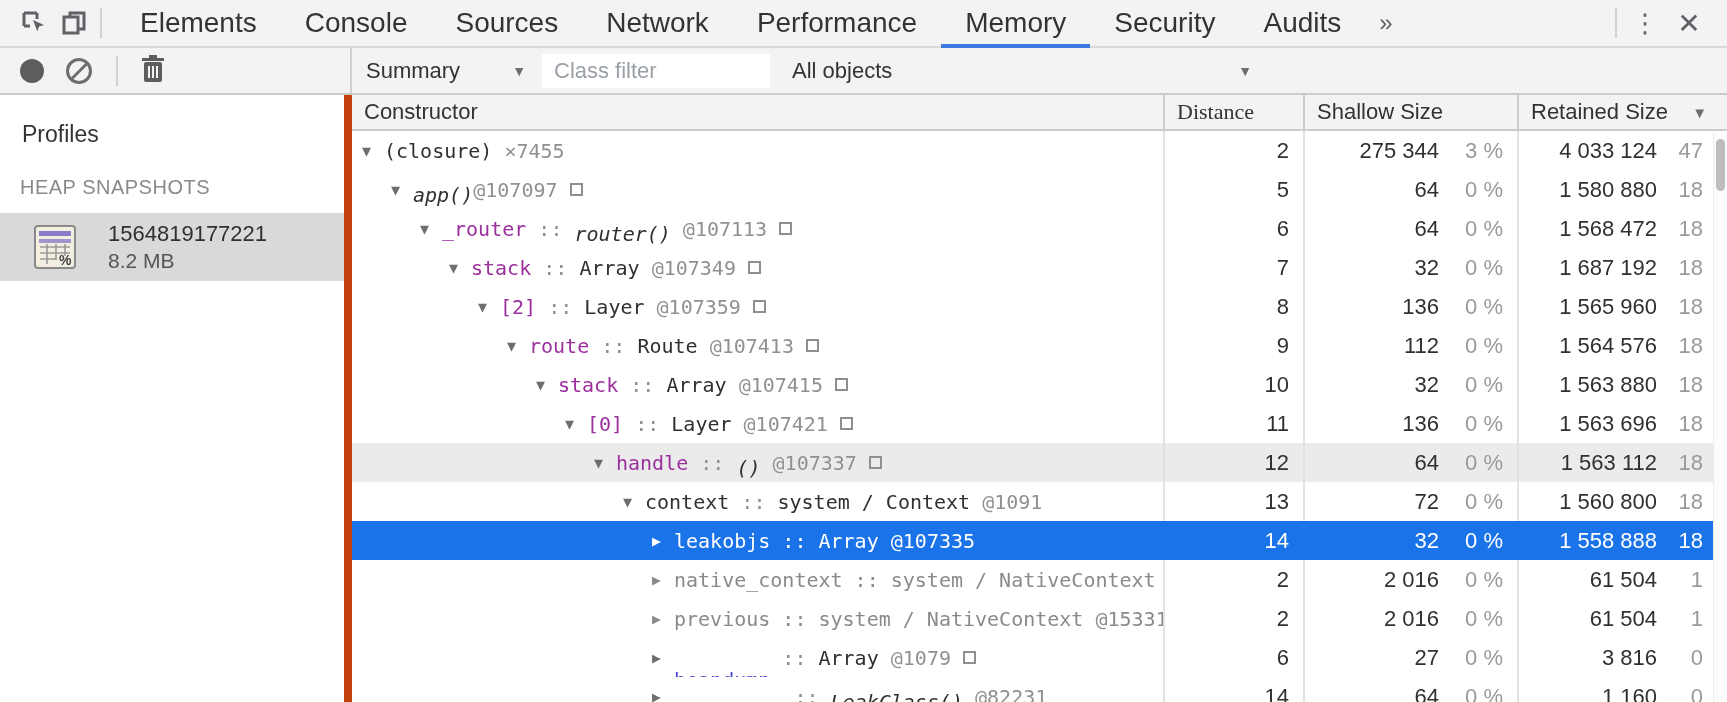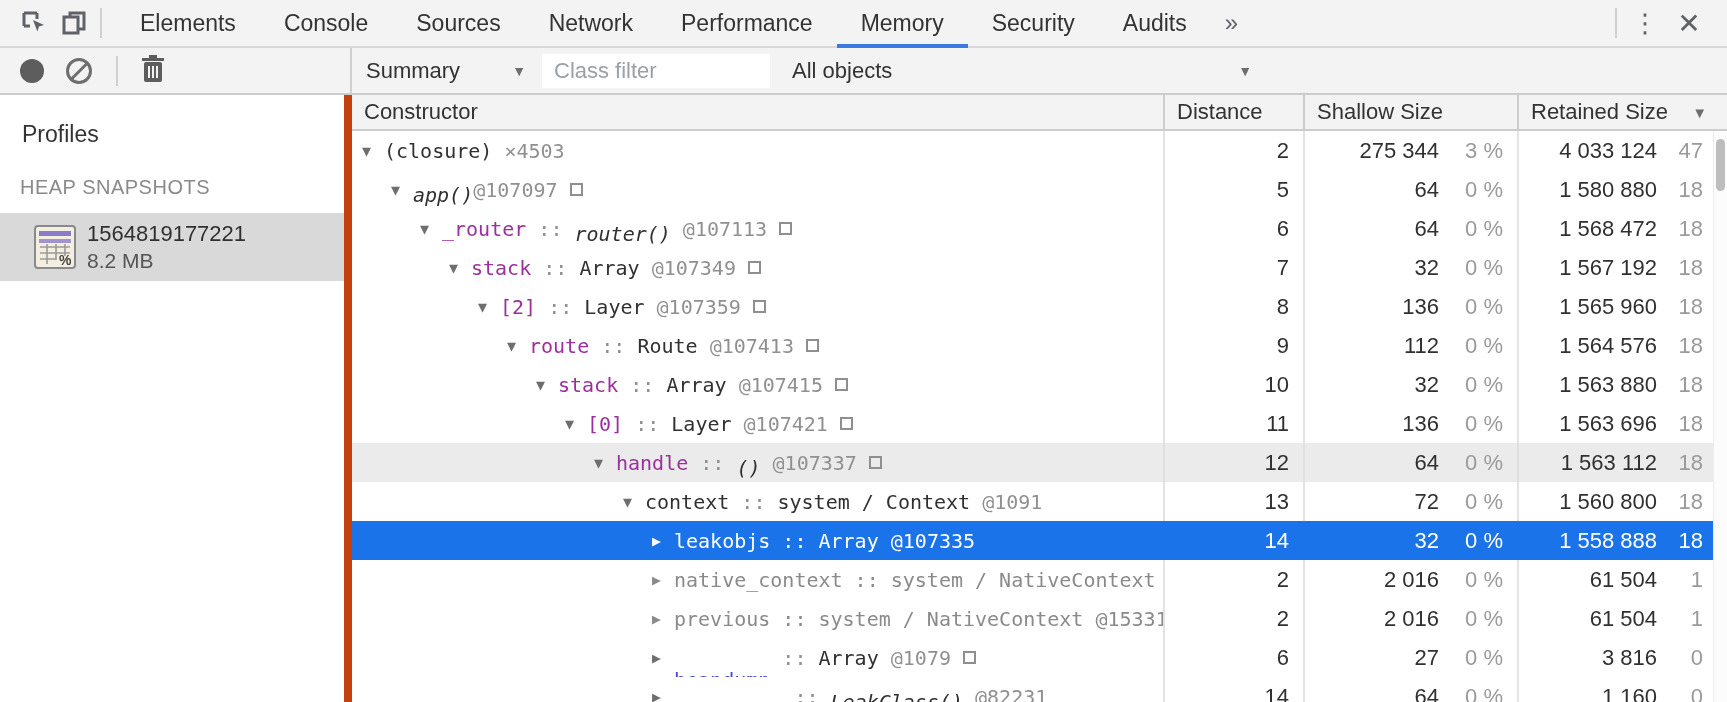--- a/index.html
+++ b/index.html
@@ -7,21 +7,21 @@
               font-family:"Liberation Sans", sans-serif; }
   .devtools { width:1727px; height:702px; display:flex; flex-direction:column; background:#fff; }
 
   
   .tabbar { height:48px; background:#f3f3f3; border-bottom:2px solid #d8d8d8;
             display:flex; align-items:stretch; flex-shrink:0; position:relative; }
   .tabbar-icons { display:flex; align-items:center; padding:0 8px 0 14px; }
   .tb-iconbtn { width:40px; height:38px; display:flex; align-items:center; justify-content:center; cursor:pointer; }
   .vdiv { width:2px; height:30px; background:#d0d0d0; margin:auto 6px; }
   .tabs { display:flex; align-items:stretch; }
-  .tab { padding:0 24px; display:flex; align-items:center; font-size:23px; color:#333;
+  .tab { padding:0 24px; display:flex; align-items:center; font-size:28px; color:#333;
          position:relative; cursor:pointer; white-space:nowrap; }
   .tab.active::after { content:""; position:absolute; left:0; right:0; bottom:-2px; height:4px; background:#3b78e0; }
   .tab.more { color:#5f6368; font-size:24px; padding:0 14px; }
   .tabbar-right { margin-left:auto; display:flex; align-items:center; padding-right:16px; }
   .dots-icon { font-size:26px; color:#5f6368; width:44px; text-align:center; cursor:pointer; letter-spacing:0; }
   .close-icon { font-size:28px; color:#5f6368; width:44px; text-align:center; cursor:pointer; }
 
   
   .toolbar { height:47px; background:#f3f3f3; border-bottom:2px solid #ccc; display:flex; flex-shrink:0; }
   .toolbar-left { width:352px; height:100%; display:flex; align-items:center; border-right:2px solid #d0d0d0; padding-left:20px; flex-shrink:0; }
@@ -38,31 +38,31 @@
   .classfilter::placeholder { color:#9aa0a6; }
   .dd-objects { flex:0 0 486px; margin-left:10px; justify-content:space-between; padding:0 14px 0 12px; }
 
   
   .content { flex:1; display:flex; min-height:0; }
   .sidebar { width:352px; border-right:8px solid #c2410c; background:#fff; flex-shrink:0; }
   .sb-title { font-size:23px; color:#333; padding:26px 0 0 22px; }
   .sb-section { font-size:20px; color:#8a8a8a; padding:28px 0 14px 20px; letter-spacing:.5px; }
   .sb-item { display:flex; align-items:center; padding:8px 0 8px 32px; cursor:pointer; }
   .sb-item.selected { background:#d9d9d9; }
-  .sb-item-text { margin-left:9px; }
+  .sb-item-text { margin-left:30px; }
   .sb-item-name { font-size:22px; color:#303030; }
   .sb-item-size { font-size:21px; color:#555; margin-top:2px; }
 
   .main { flex:1; display:flex; flex-direction:column; min-width:0; position:relative; }
 
   
   .ghead { height:36px; background:#f3f3f3; border-bottom:2px solid #ccc; display:flex; flex-shrink:0; font-size:22px; color:#333; }
   .gh-cell { display:flex; align-items:center; padding-left:12px; white-space:nowrap; }
   .gh-constructor { width:811px; }
-  .gh-distance { width:140px; border-left:2px solid #ccc; }
+  .gh-distance { width:140px; border-left:2px solid #ccc;font-family:Liberation Serif, serif; }
   .gh-shallow { width:214px; border-left:2px solid #ccc; }
   .gh-retained { flex:1; border-left:2px solid #ccc; justify-content:space-between; padding-right:20px; }
   .sort-icon { font-size:15px; color:#6e6e6e; }
 
   
   .gbody { flex:1; position:relative; overflow:hidden; background:#fff; }
   .rows { position:absolute; left:0; top:0; right:14px; }
   .row { height:39px; display:flex; align-items:center; cursor:default; }
   .row.hover { background:#ebebeb; }
   .row.selected { background:#1a73e8; }
@@ -182,21 +182,21 @@
         <div class="gh-cell gh-distance">Distance</div>
         <div class="gh-cell gh-shallow">Shallow Size</div>
         <div class="gh-cell gh-retained">
           <span>Retained Size</span>
           <span class="sort-icon">▼</span>
         </div>
       </div>
       <div class="gbody">
         <div class="rows" id="rows-container">
             <div class="row">
-              <div class="cell-constructor" style="padding-left: 10px;"><span class="arrow-icon">▼</span><span class="c-black">(closure)</span><span class="c-dim"> ×4503</span></div>
+              <div class="cell-constructor" style="padding-left: 10px;"><span class="arrow-icon">▼</span><span class="c-black">(closure)</span><span class="c-dim"> ×7455</span></div>
               <div class="cell-distance">2</div>
               <div class="cell-shallow">
                 <span class="num">275 344</span>
                 <span class="pct">3 %</span>
               </div>
               <div class="cell-retained">
                 <span class="num">4 033 124</span>
                 <span class="pct">47</span>
               </div>
             </div>
@@ -225,21 +225,21 @@
               </div>
             </div>
             <div class="row">
               <div class="cell-constructor" style="padding-left: 97px;"><span class="arrow-icon">▼</span><span class="c-purple">stack</span><span class="c-dim"> :: </span><span class="c-black">Array</span><span class="c-dim"> @107349</span><span class="objbox-icon"></span></div>
               <div class="cell-distance">7</div>
               <div class="cell-shallow">
                 <span class="num">32</span>
                 <span class="pct">0 %</span>
               </div>
               <div class="cell-retained">
-                <span class="num">1 567 192</span>
+                <span class="num">1 687 192</span>
                 <span class="pct">18</span>
               </div>
             </div>
             <div class="row">
               <div class="cell-constructor" style="padding-left: 126px;"><span class="arrow-icon">▼</span><span class="c-purple">[2]</span><span class="c-dim"> :: </span><span class="c-black">Layer</span><span class="c-dim"> @107359</span><span class="objbox-icon"></span></div>
               <div class="cell-distance">8</div>
               <div class="cell-shallow">
                 <span class="num">136</span>
                 <span class="pct">0 %</span>
               </div>

